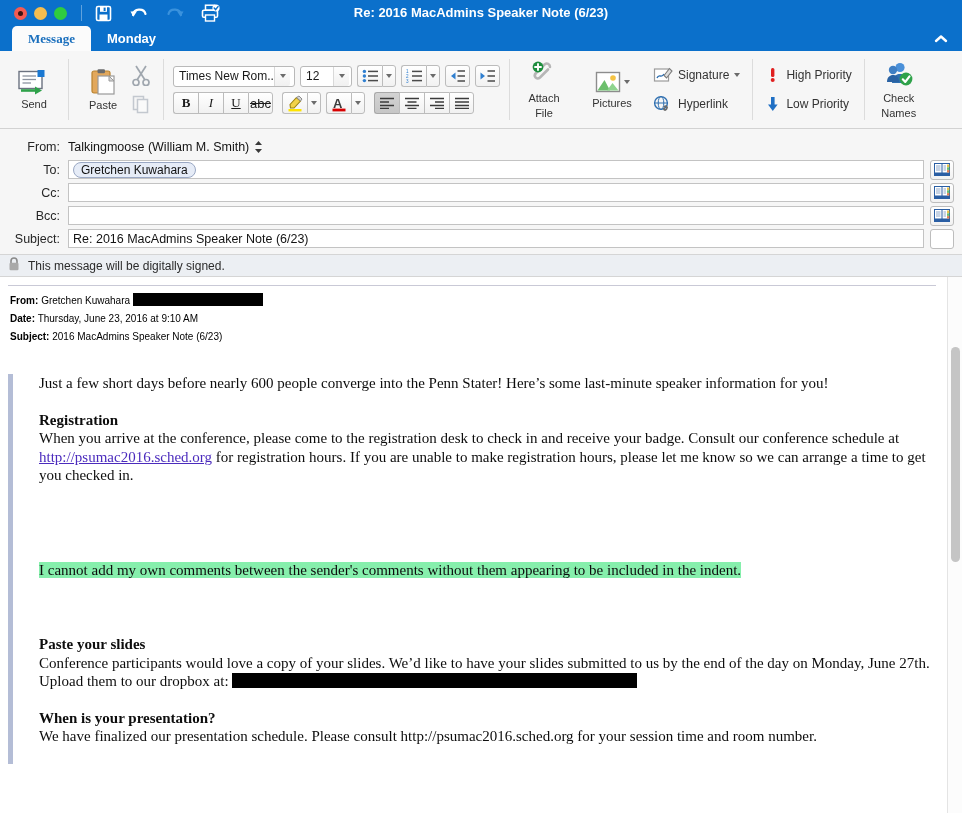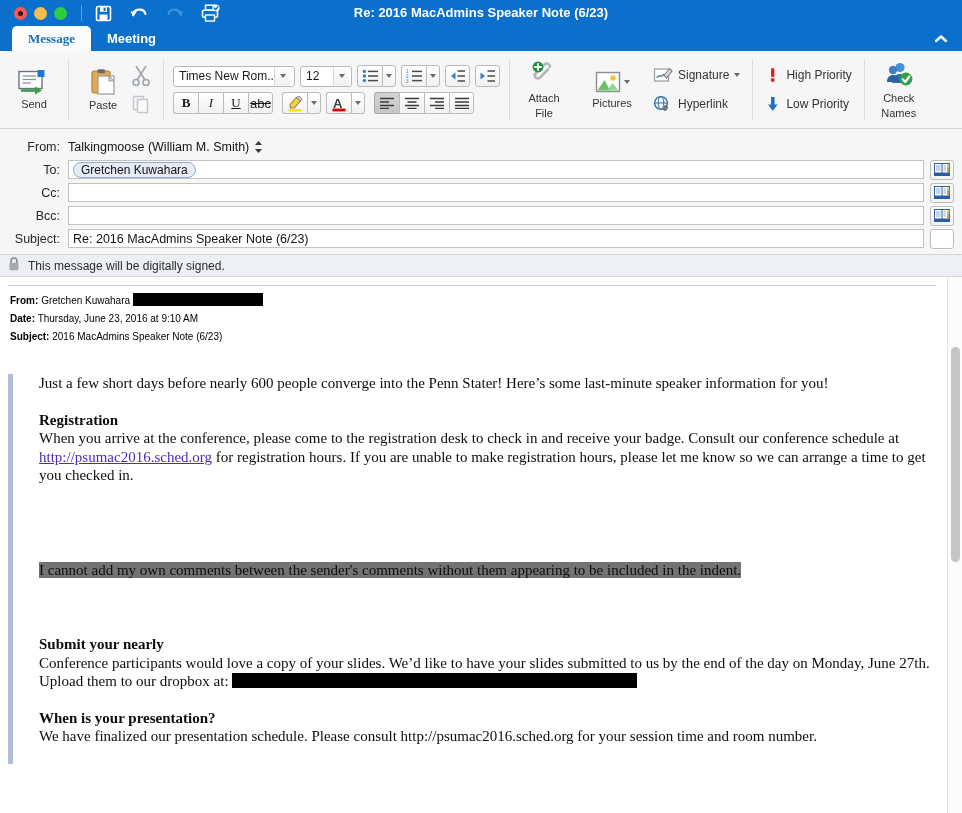--- a/index.html
+++ b/index.html
@@ -219,21 +219,21 @@
     font-size: 15px;
     color: #0d0d0d;
     line-height: 18.5px;
   }
   .quote p { margin: 0; }
   .spacer-sm { height: 18px; }
   .spacer-lg { height: 76px; }
   .spacer-md { height: 56px; }
   .bold { font-weight: bold; }
   a.lnk { color: #4b2bbd; text-decoration: underline; }
-  .hilite { background: #737373; }
+  .hilite { background: #86efac; }
 
   
   .vscroll {
     position: absolute; top: 0; right: 0;
     width: 15px; height: 100%;
     background: #fcfcfc; border-left: 1px solid #e4e4e4;
   }
   .vthumb {
     position: absolute; left: 3px; top: 70px;
     width: 9px; height: 215px;
@@ -279,21 +279,21 @@
         <circle cx="15" cy="4" r="3.6" fill="#ffffff"></circle>
         <path d="M13.2 4.1 L14.6 5.6 L17 2.6" fill="none" stroke="#0b70cb" stroke-width="1.5" stroke-linecap="round"></path>
       </svg>
     </div>
   </div>
   <div class="win-title">Re: 2016 MacAdmins Speaker Note (6/23)</div>
 </div>
 
 <div class="tabstrip">
   <div class="tab active">Message</div>
-  <div class="tab">Meeting</div>
+  <div class="tab">Monday</div>
   <div class="collapse-chev">
     <svg width="16" height="12" viewBox="0 0 16 12">
       <path d="M3 8 L8 3.5 L13 8" fill="none" stroke="#ffffff" stroke-width="2.4" stroke-linecap="round" stroke-linejoin="round"></path>
     </svg>
   </div>
 </div>
 
 <div class="ribbon">
 
   <div class="rgroup">
@@ -710,21 +710,21 @@
 
       <p class="bold">Registration</p>
       <p><span>When you arrive at the conference, please come to the registration desk to check in and receive your badge.  Consult our conference schedule at </span><a class="lnk" href="#">http://psumac2016.sched.org</a><span> for registration hours.  If you are unable to make registration hours, please let me know so we can arrange a time to get you checked in.</span></p>
 
       <div class="spacer-lg"></div>
 
       <p><span class="hilite">I cannot add my own comments between the sender's comments without them appearing to be included in the indent.</span></p>
 
       <div class="spacer-md"></div>
 
-      <p class="bold">Submit your nearly</p>
+      <p class="bold">Paste your slides</p>
       <p><span>Conference participants would love a copy of your slides.  We’d like to have your slides submitted to us by the end of the day on Monday, June 27th.  Upload them to our dropbox at: </span><span class="redact" style="width:405px;height:15px"></span></p>
 
       <div class="spacer-sm"></div>
 
       <p class="bold">When is your presentation?</p>
       <p>We have finalized our presentation schedule. Please consult http://psumac2016.sched.org for your session time and room number.</p>
 
       <div class="spacer-sm"></div>
 
 

